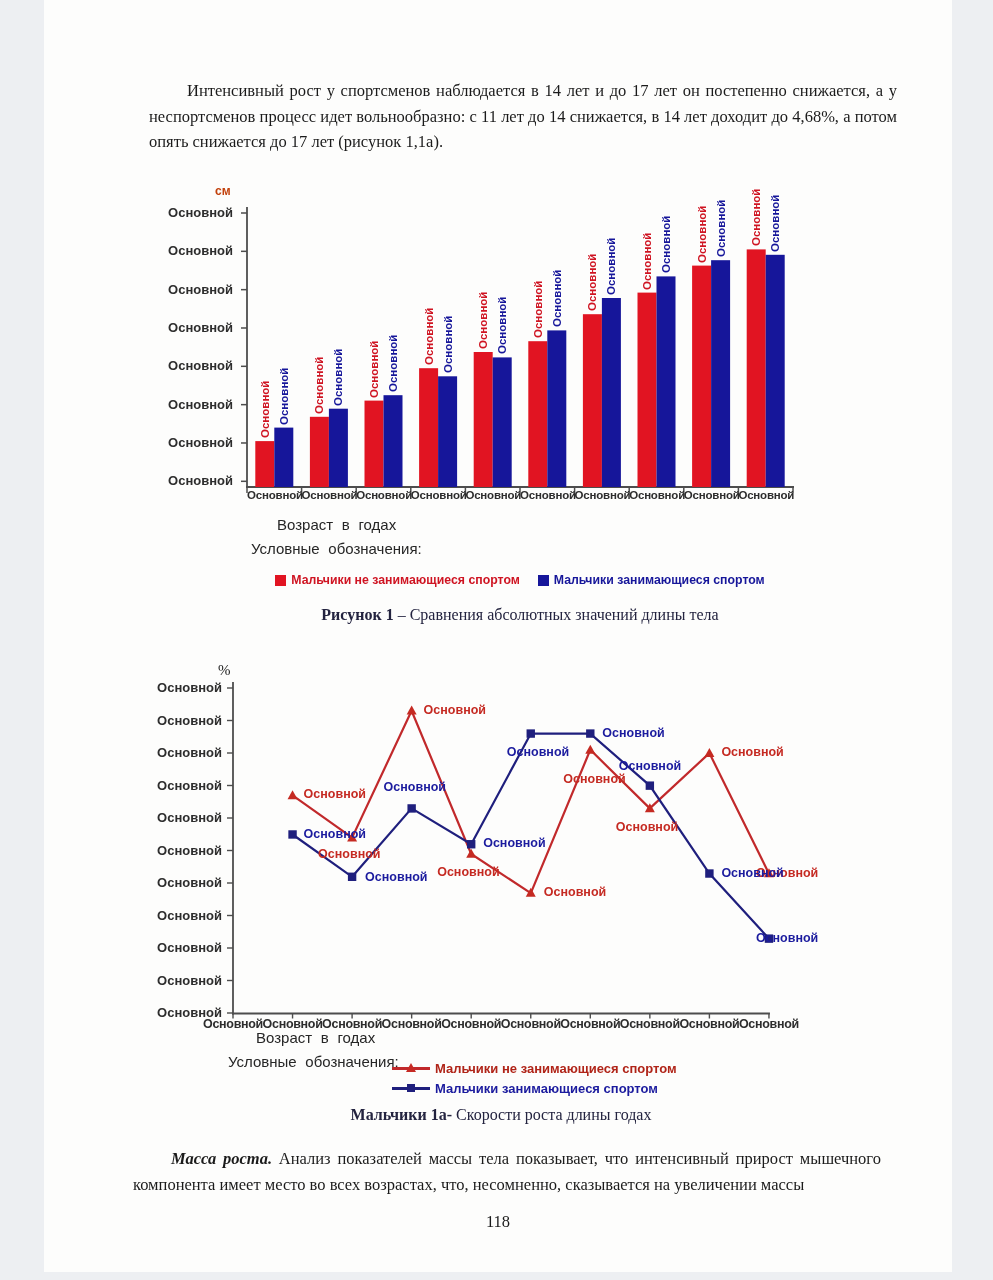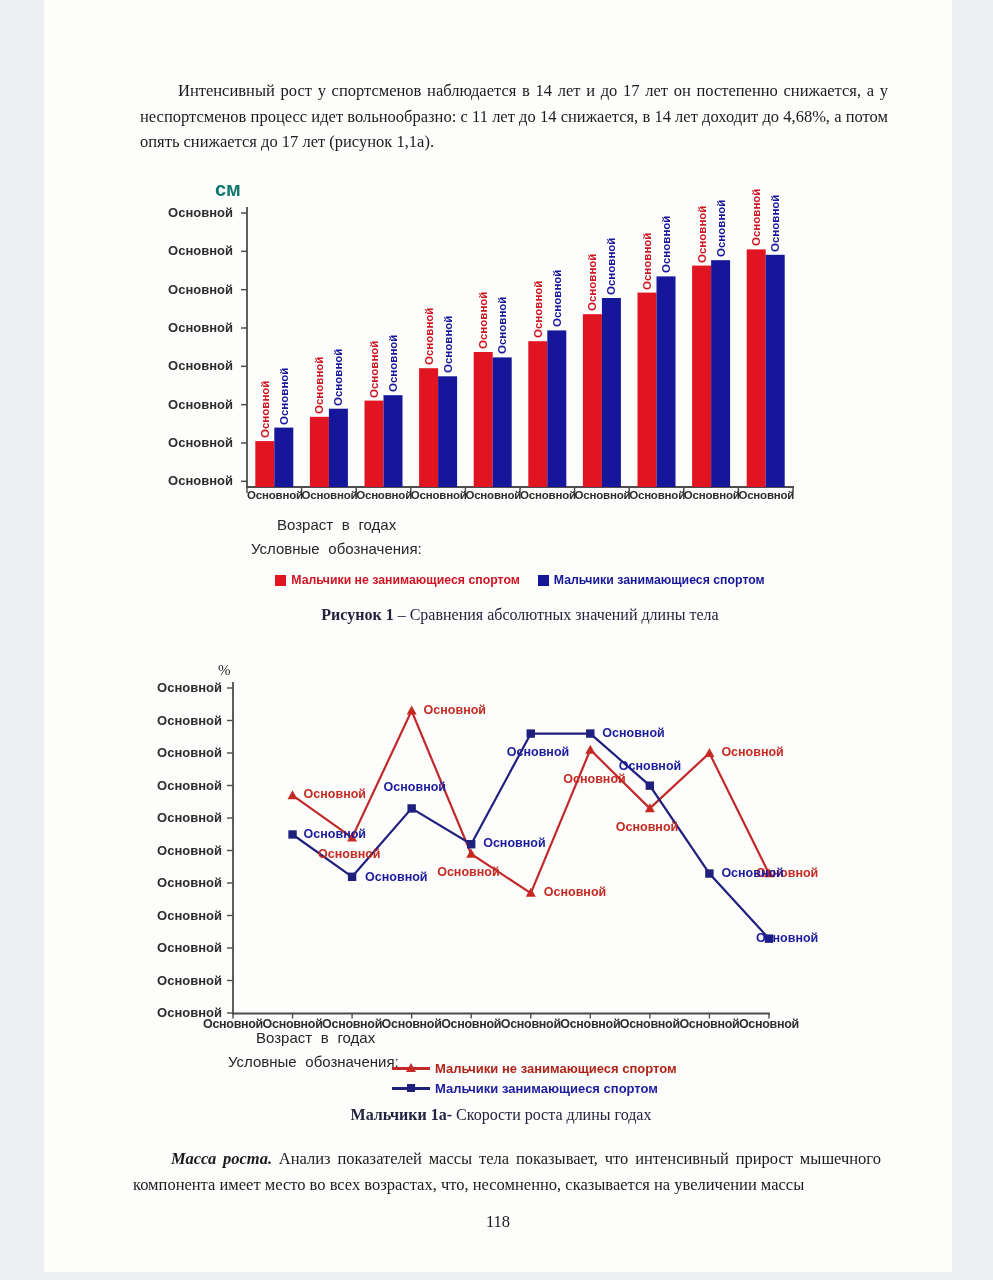--- a/index.html
+++ b/index.html
@@ -135,23 +135,23 @@
     <rect x="347.90000000000003" y="872.5899999999999" width="8.4" height="8.4" fill="#1f1f7d"></rect>
     <rect x="407.45" y="804.2349999999999" width="8.4" height="8.4" fill="#1f1f7d"></rect>
     <rect x="467" y="840.04" width="8.4" height="8.4" fill="#1f1f7d"></rect>
     <rect x="526.55" y="729.3699999999999" width="8.4" height="8.4" fill="#1f1f7d"></rect>
     <rect x="586.0999999999999" y="729.3699999999999" width="8.4" height="8.4" fill="#1f1f7d"></rect>
     <rect x="645.6499999999999" y="781.4499999999999" width="8.4" height="8.4" fill="#1f1f7d"></rect>
     <rect x="705.1999999999999" y="869.3349999999999" width="8.4" height="8.4" fill="#1f1f7d"></rect>
     <rect x="764.7499999999999" y="934.435" width="8.4" height="8.4" fill="#1f1f7d"></rect>
   </svg>
 
-<div class="abs para serif" style="left:140px;top:78px;width:748px;">Интенсивный рост у спортсменов наблюдается в 14 лет и до 17 лет он постепенно снижается, а у неспортсменов процесс идет вольнообразно: с 11 лет до 14 снижается, в 14 лет доходит до 4,68%, а потом опять снижается до 17 лет (рисунок 1,1а).</div>
-
-<div class="abs" style="left:215px;top:178px;font-size:20px;font-weight:bold;color:#0f766e;">см</div>
+<div class="abs para serif" style="left:149px;top:78px;width:748px;">Интенсивный рост у спортсменов наблюдается в 14 лет и до 17 лет он постепенно снижается, а у неспортсменов процесс идет вольнообразно: с 11 лет до 14 снижается, в 14 лет доходит до 4,68%, а потом опять снижается до 17 лет (рисунок 1,1а).</div>
+
+<div class="abs" style="left:215px;top:184px;font-size:12px;font-weight:bold;color:#c2410c;">см</div>
 <div id="bar-labels">
     <div class="ticklab yl abs" style="left:158px;top:205.0px;width:75px;">Основной</div>
     <div class="ticklab yl abs" style="left:158px;top:243.3px;width:75px;">Основной</div>
     <div class="ticklab yl abs" style="left:158px;top:281.7px;width:75px;">Основной</div>
     <div class="ticklab yl abs" style="left:158px;top:320.0px;width:75px;">Основной</div>
     <div class="ticklab yl abs" style="left:158px;top:358.3px;width:75px;">Основной</div>
     <div class="ticklab yl abs" style="left:158px;top:396.6px;width:75px;">Основной</div>
     <div class="ticklab yl abs" style="left:158px;top:435.0px;width:75px;">Основной</div>
     <div class="ticklab yl abs" style="left:158px;top:473.3px;width:75px;">Основной</div>
     <div class="ticklab xl abs" style="left:247.0px;top:489px;width:54.6px;font-size:11.5px;">Основной</div>

